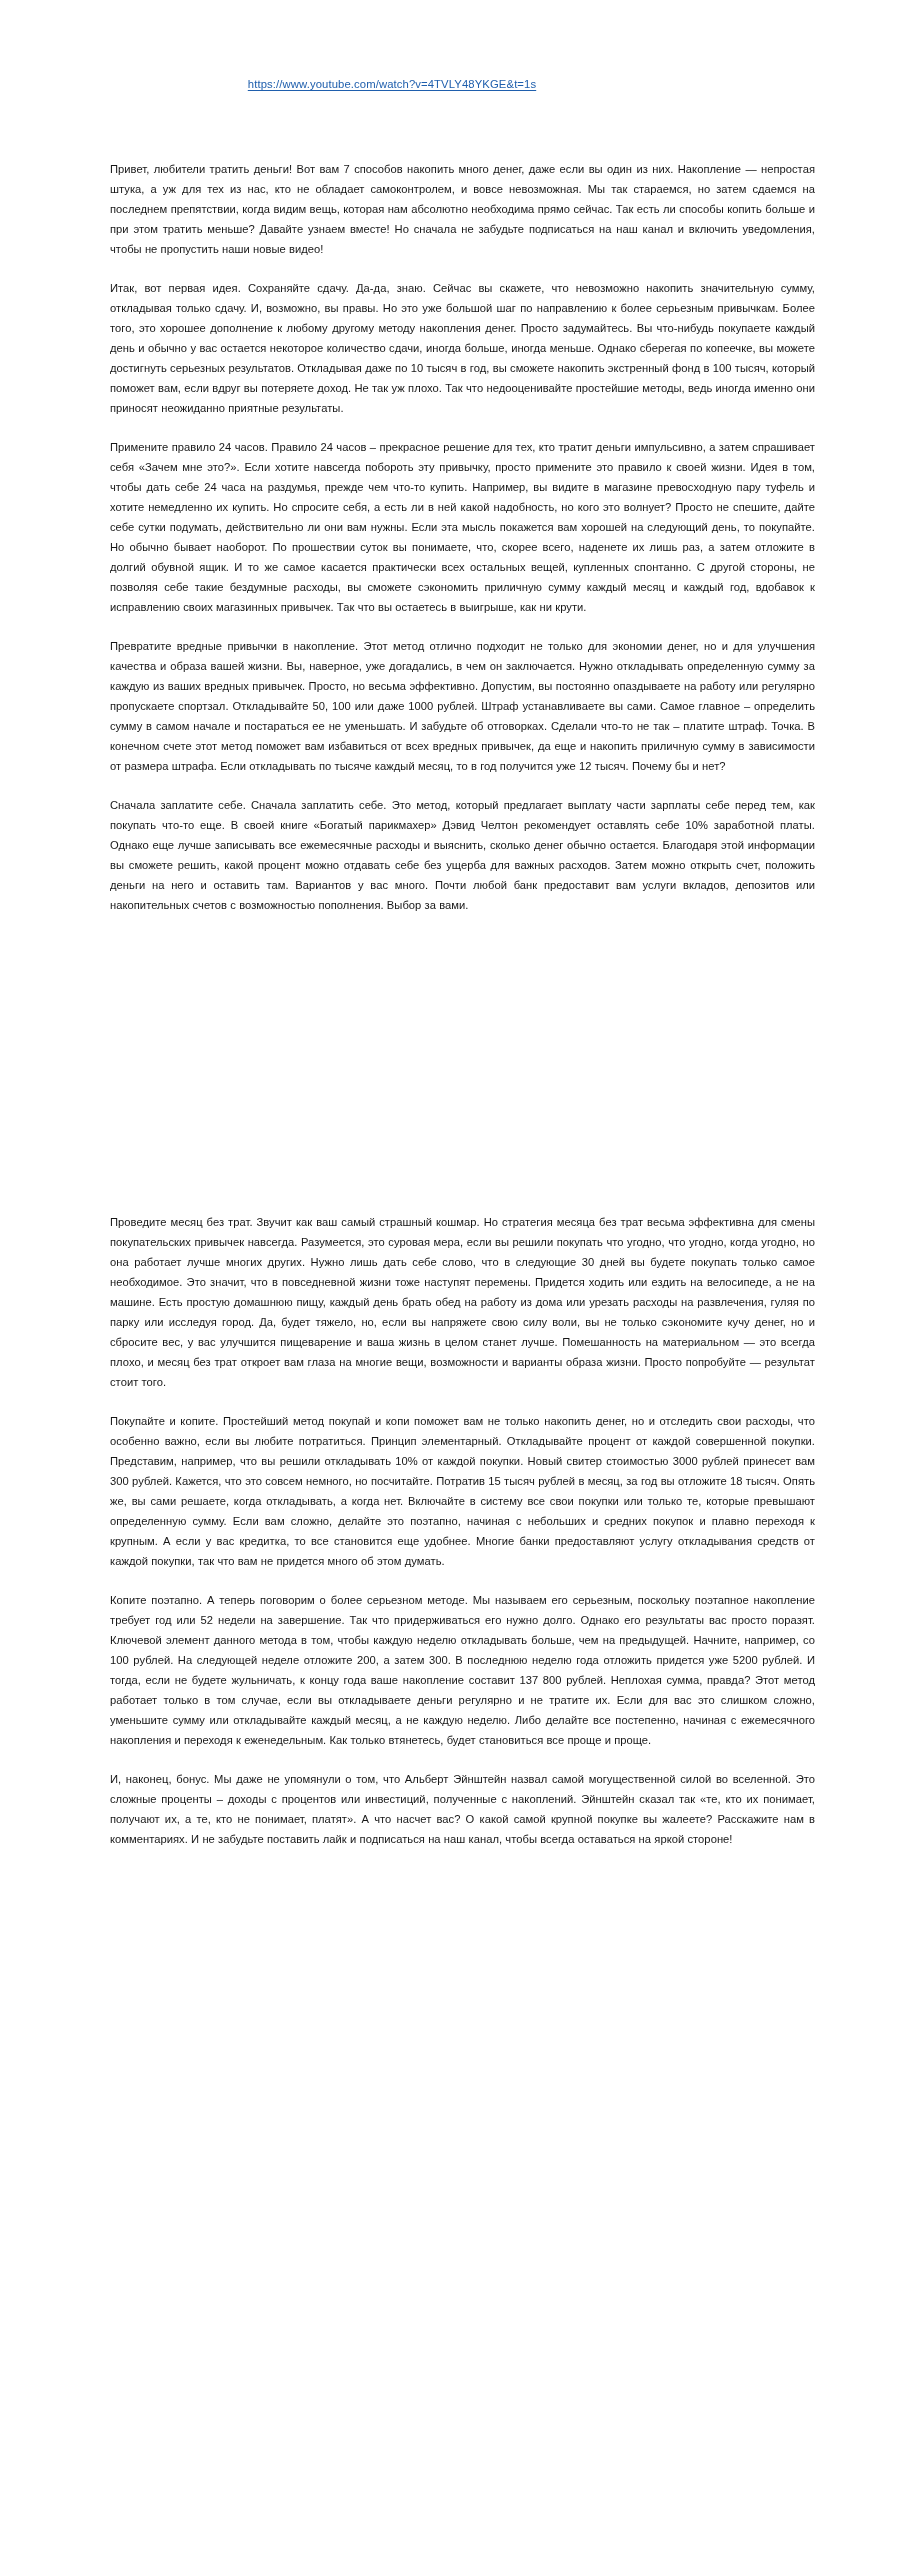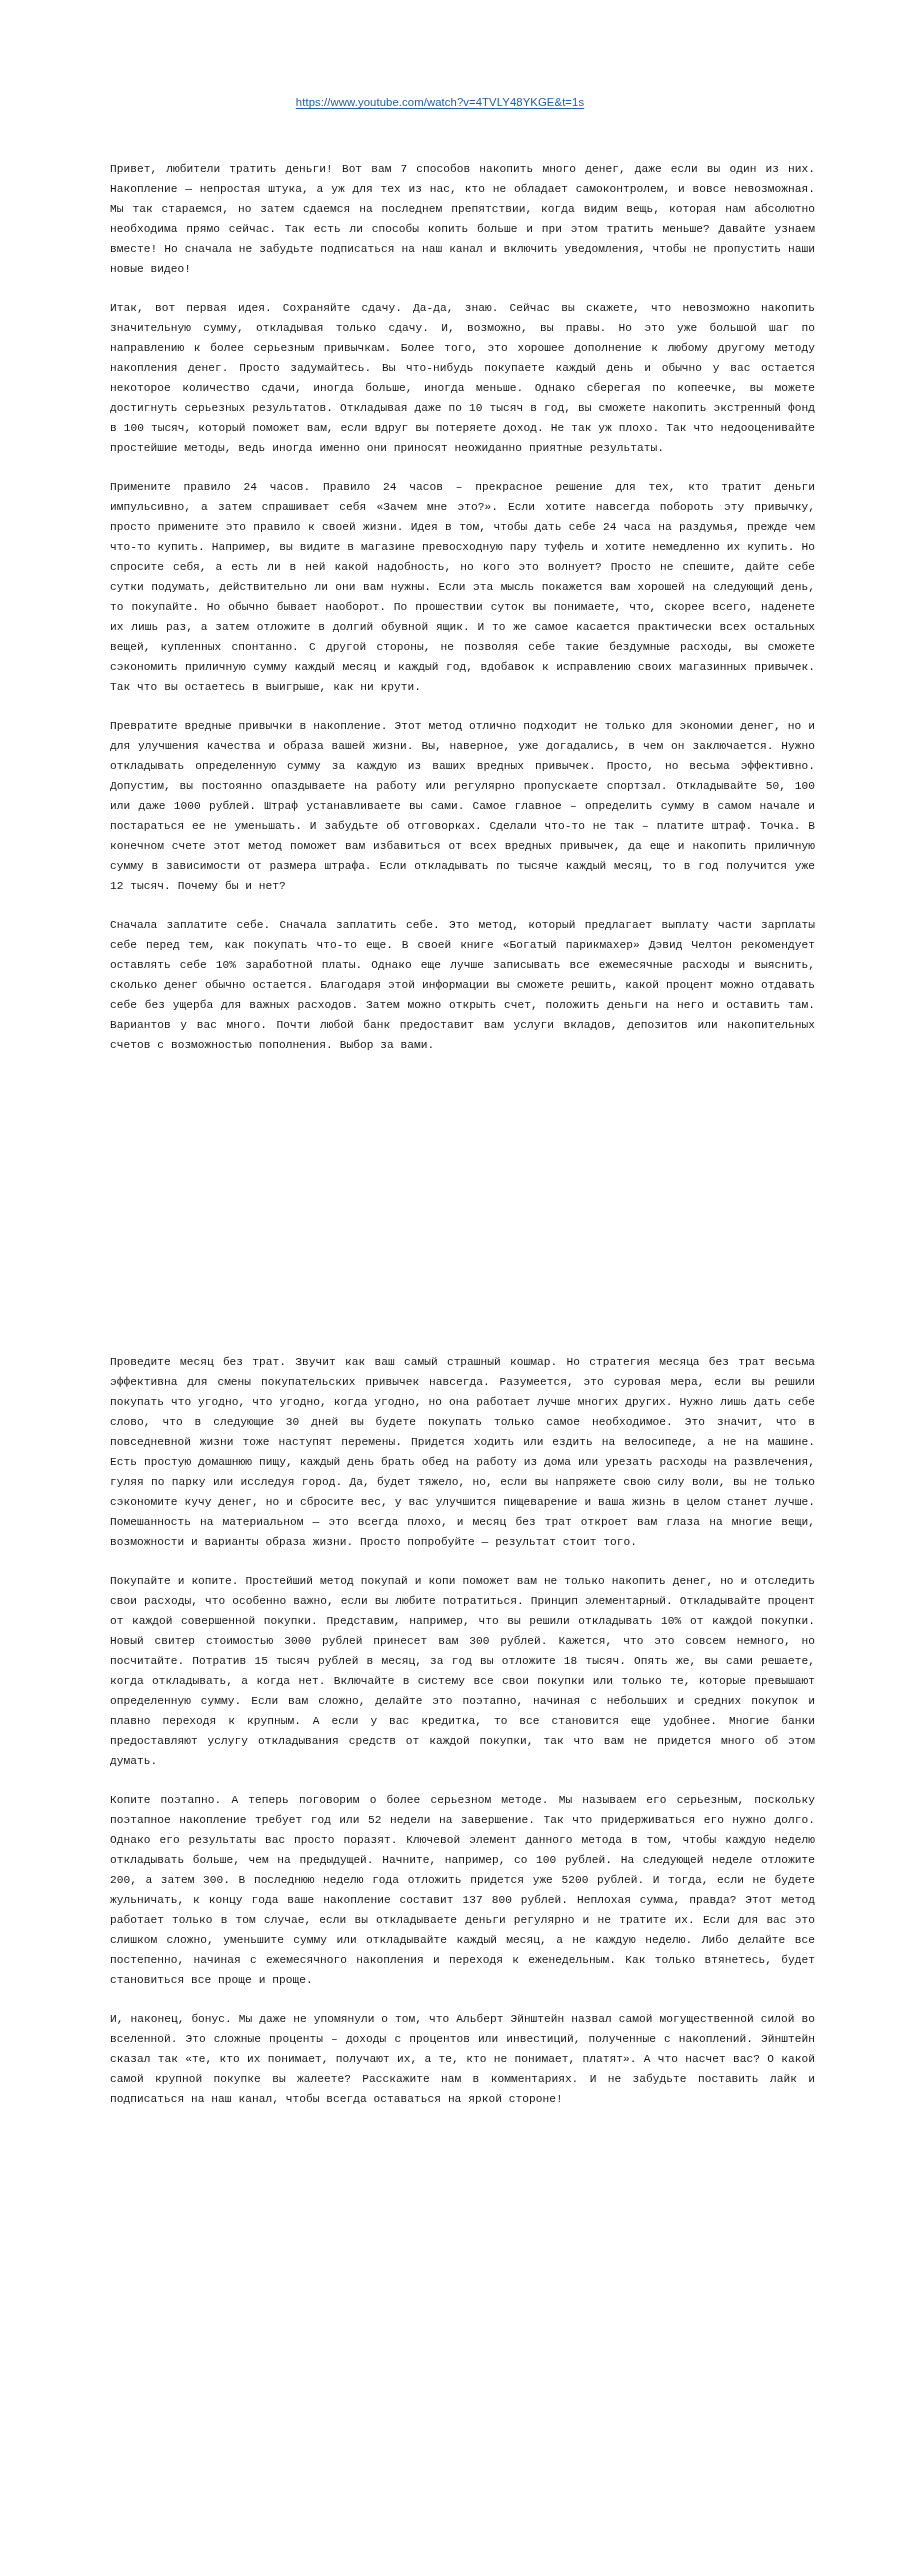--- a/index.html
+++ b/index.html
@@ -22,24 +22,23 @@
     min-height: 2576px;
     box-sizing: border-box;
     background: #ffffff;
     padding: 0;
   }
 
   
   .link-row {
     position: absolute;
     left: 0;
-    top: 95px;
+    top: 77px;
     width: 784px;
     text-align: center;
-    margin-left: 48px;
   }
   .source-link {
     font-family: "Liberation Sans", "DejaVu Sans", sans-serif;
     font-size: 11.3px;
     line-height: 1.3;
     color: #1f5fad;
     text-decoration: underline;
     text-underline-offset: 1.7px;
     letter-spacing: 0.1px;
     cursor: pointer;
@@ -57,21 +56,20 @@
   .para {
     font-size: 11.2px;
     line-height: 20px;
     text-align: justify;
     text-justify: inter-word;
     margin: 0 0 19px 0;
     color: #161616;
     letter-spacing: 0.03px;
     word-spacing: 0.1px;
     hyphens: none;
-    font-family: Liberation Mono, monospace;
   }
 
   .para:last-child {
     margin-bottom: 0;
   }
 
   
   .gap {
     display: block;
     width: 100%;

